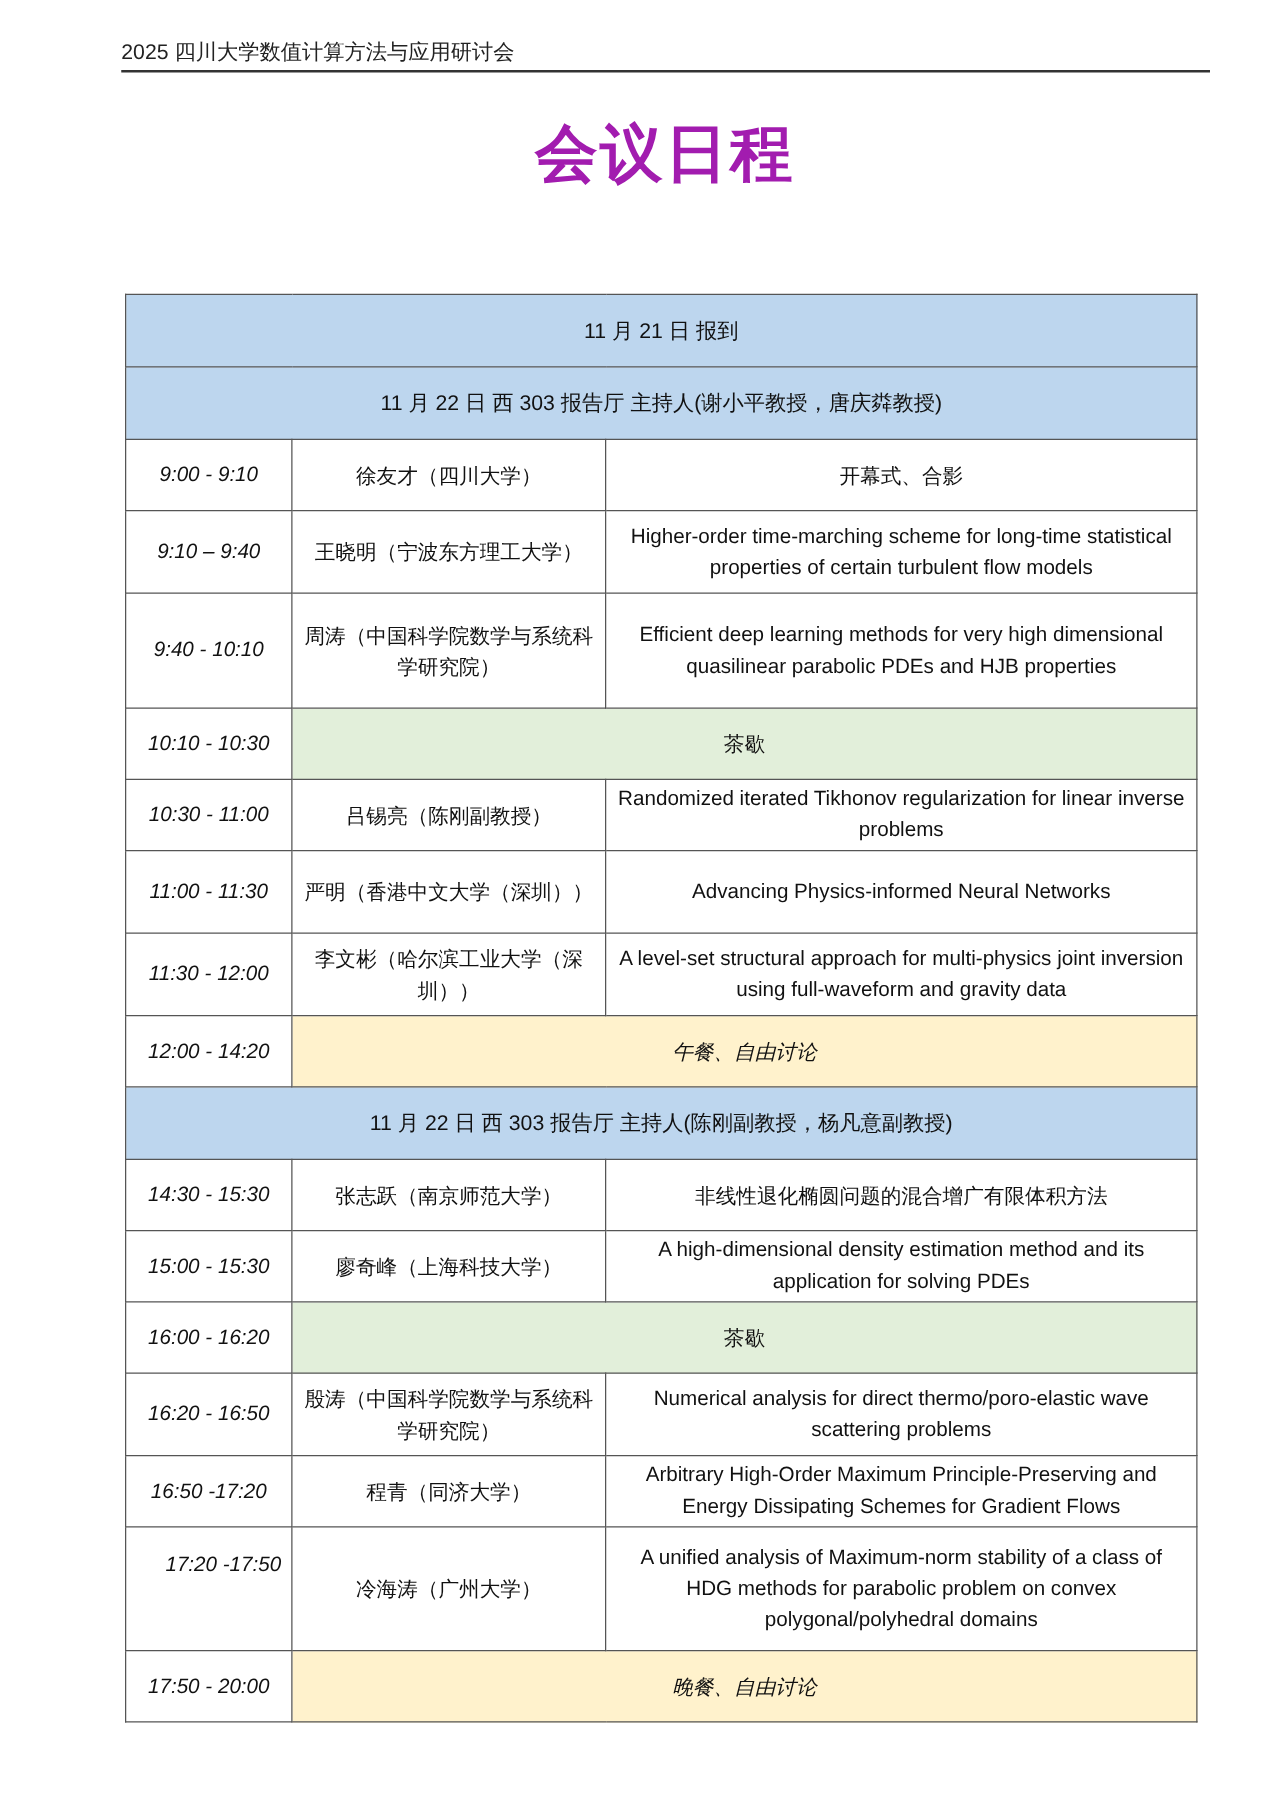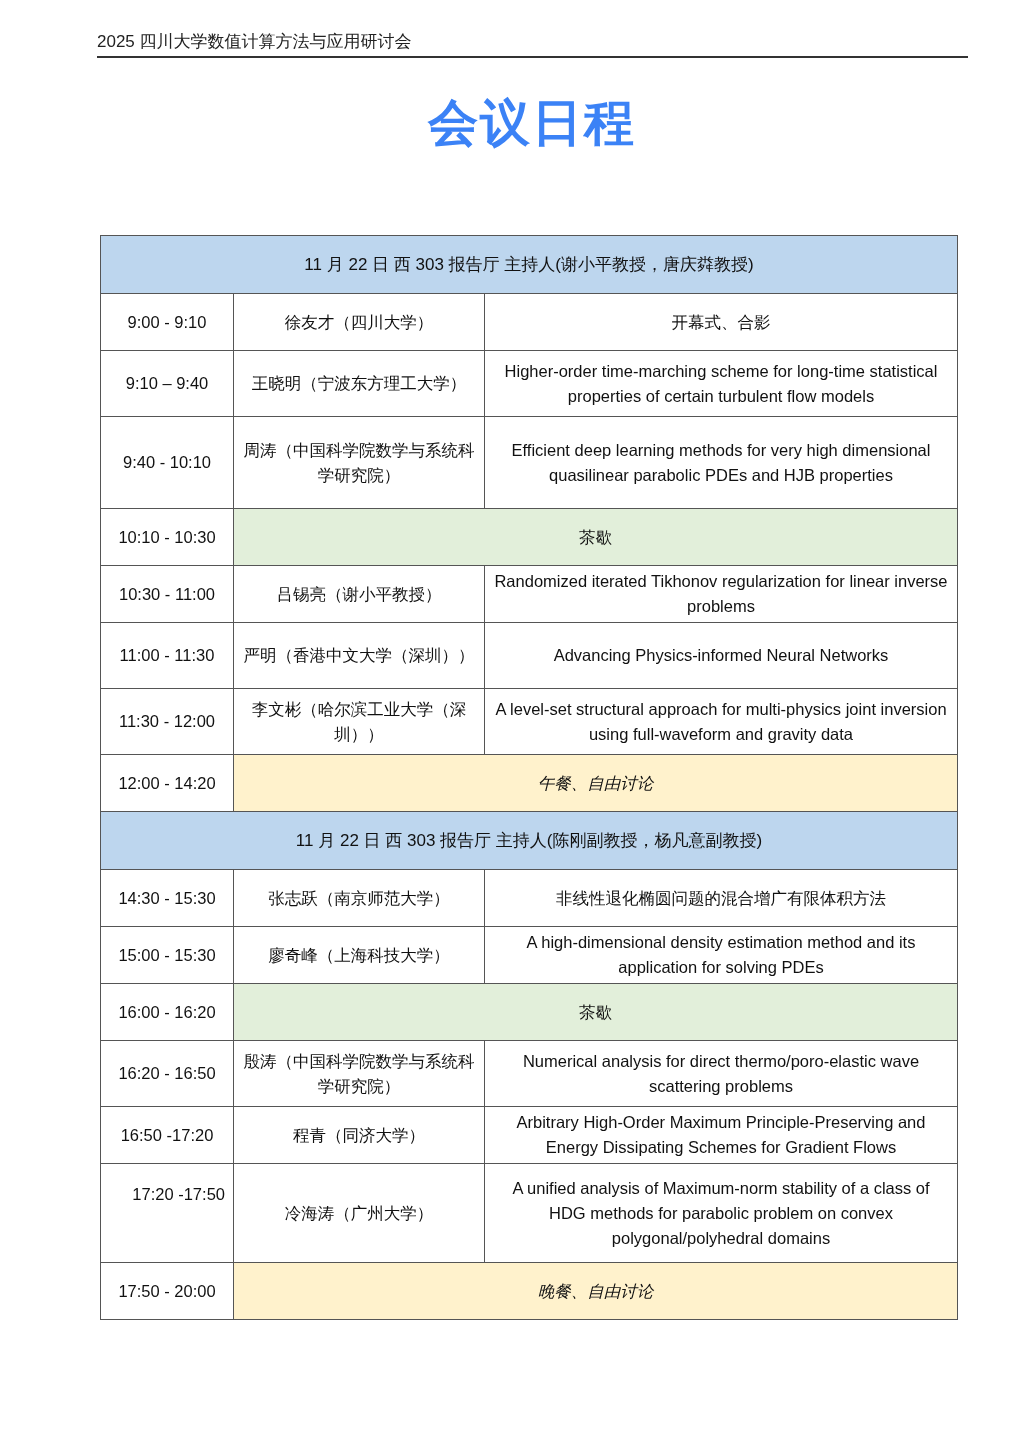--- a/index.html
+++ b/index.html
@@ -11,36 +11,36 @@
       position: absolute; left: 97px; top: 30px; width: 870px;
       text-align: left; font-size: 17px; color: #222;
       font-family: "Liberation Sans", "DejaVu Sans", sans-serif;
     }
     .header-rule {
       position: absolute; left: 97px; top: 56px; width: 871px; height: 2px; background: #333;
     }
     .page-title {
       position: absolute; left: 97px; top: 90px; width: 870px; text-align: center;
       font-size: 50px; font-weight: bold; letter-spacing: 2px;
-      font-family: "DejaVu Serif", "Liberation Serif", serif; color: #3b82f6;
+      font-family: "DejaVu Serif", "Liberation Serif", serif; color: #a21caf;
     }
     table.schedule {
       position: absolute; left: 100px; top: 235px; width: 857px;
       border-collapse: collapse; table-layout: fixed;
     }
     table.schedule td {
       border: 1px solid #555; text-align: center; vertical-align: middle;
       padding: 0 8px; font-size: 16.5px; line-height: 25px; color: #111;
     }
     col.c-time { width: 133px; }
     col.c-speaker { width: 251px; }
     col.c-title { width: 473px; }
     tr.section td { background: #bdd6ee; height: 57px; font-size: 17px; }
     tr.talk td { background: #fff; }
-    td.time { font-size: 16.5px; }
+    td.time { font-size: 16.5px; font-style: italic; }
     td.speaker { font-family: "DejaVu Serif", "Liberation Serif", serif; font-size: 17px; line-height: 31px; color: #333; }
     td.talk-title { font-size: 16.5px; }
     tr.break td.break-cell { background: #e2efda; }
     tr.meal td.meal-cell { background: #fff2cc; font-style: italic; }
     td.cn { font-family: "DejaVu Serif", "Liberation Serif", serif; color: #333; }
     td.tall { line-height: 32px; }
     .h57 { height: 57px; }
     .h66 { height: 66px; }
     .h76 { height: 92px; }
     .h99 { height: 99px; }
@@ -53,20 +53,23 @@
 <div class="page-title">会议日程</div>
 
 <table class="schedule">
   <colgroup>
     <col class="c-time">
       <col class="c-speaker">
       <col class="c-title">
   </colgroup>
   <tbody>
     <tr class="section">
+      <td colspan="3">11 月 21 日  报到</td>
+    </tr>
+    <tr class="section">
       <td colspan="3">11 月 22 日  西 303 报告厅  主持人(谢小平教授，唐庆粦教授)</td>
     </tr>
 
     <tr class="talk h57">
       <td class="time">9:00 - 9:10</td>
       <td class="speaker">徐友才（四川大学）</td>
       <td class="cn">开幕式、合影</td>
     </tr>
     <tr class="talk h66">
       <td class="time">9:10 – 9:40</td>
@@ -77,21 +80,21 @@
       <td class="time">9:40 - 10:10</td>
       <td class="speaker">周涛（中国科学院数学与系统科学研究院）</td>
       <td class="talk-title">Efficient deep learning methods for very high dimensional quasilinear parabolic PDEs and HJB properties</td>
     </tr>
     <tr class="break h57">
       <td class="time">10:10 - 10:30</td>
       <td colspan="2" class="break-cell cn">茶歇</td>
     </tr>
     <tr class="talk h57">
       <td class="time">10:30 - 11:00</td>
-      <td class="speaker">吕锡亮（谢小平教授）</td>
+      <td class="speaker">吕锡亮（陈刚副教授）</td>
       <td class="talk-title">Randomized iterated Tikhonov regularization for linear inverse problems</td>
     </tr>
     <tr class="talk h66">
       <td class="time">11:00 - 11:30</td>
       <td class="speaker">严明（香港中文大学（深圳））</td>
       <td class="talk-title">Advancing Physics-informed Neural Networks</td>
     </tr>
     <tr class="talk h66">
       <td class="time">11:30 - 12:00</td>
       <td class="speaker">李文彬（哈尔滨工业大学（深圳））</td>

